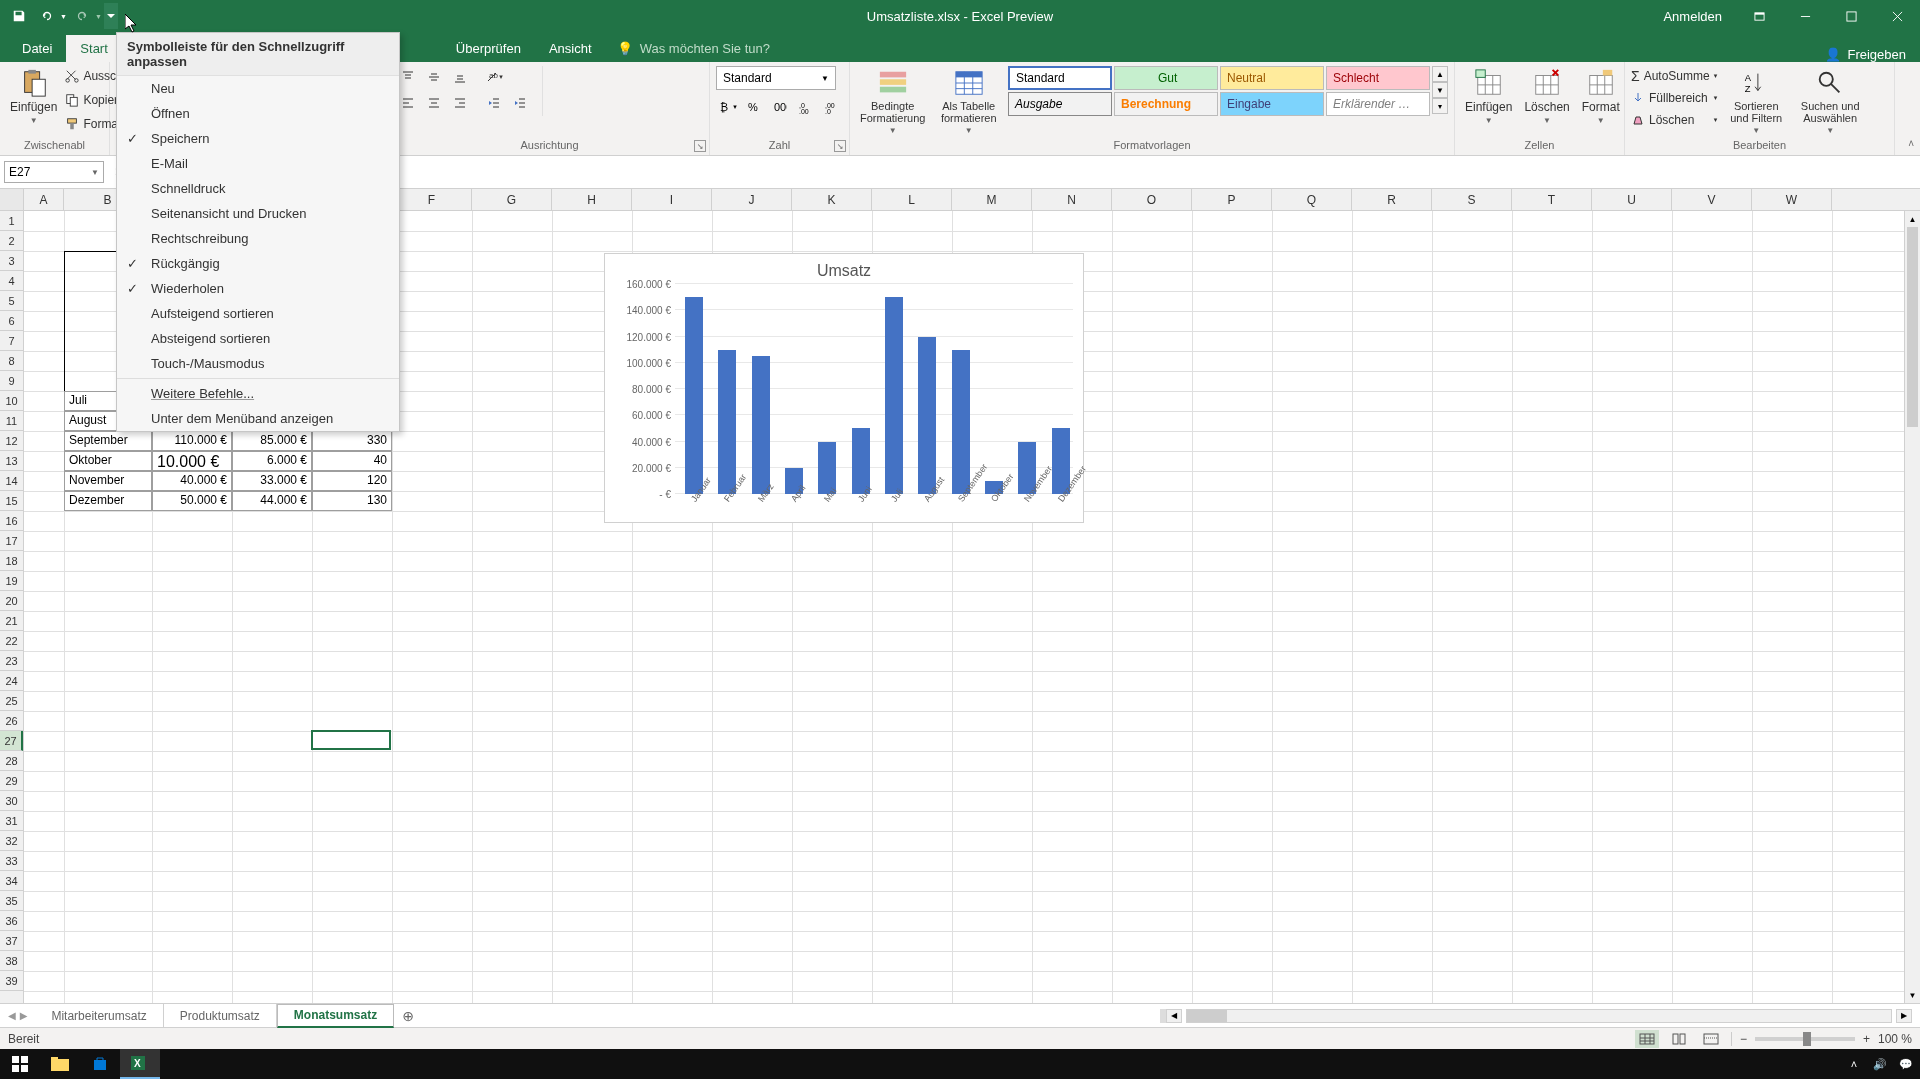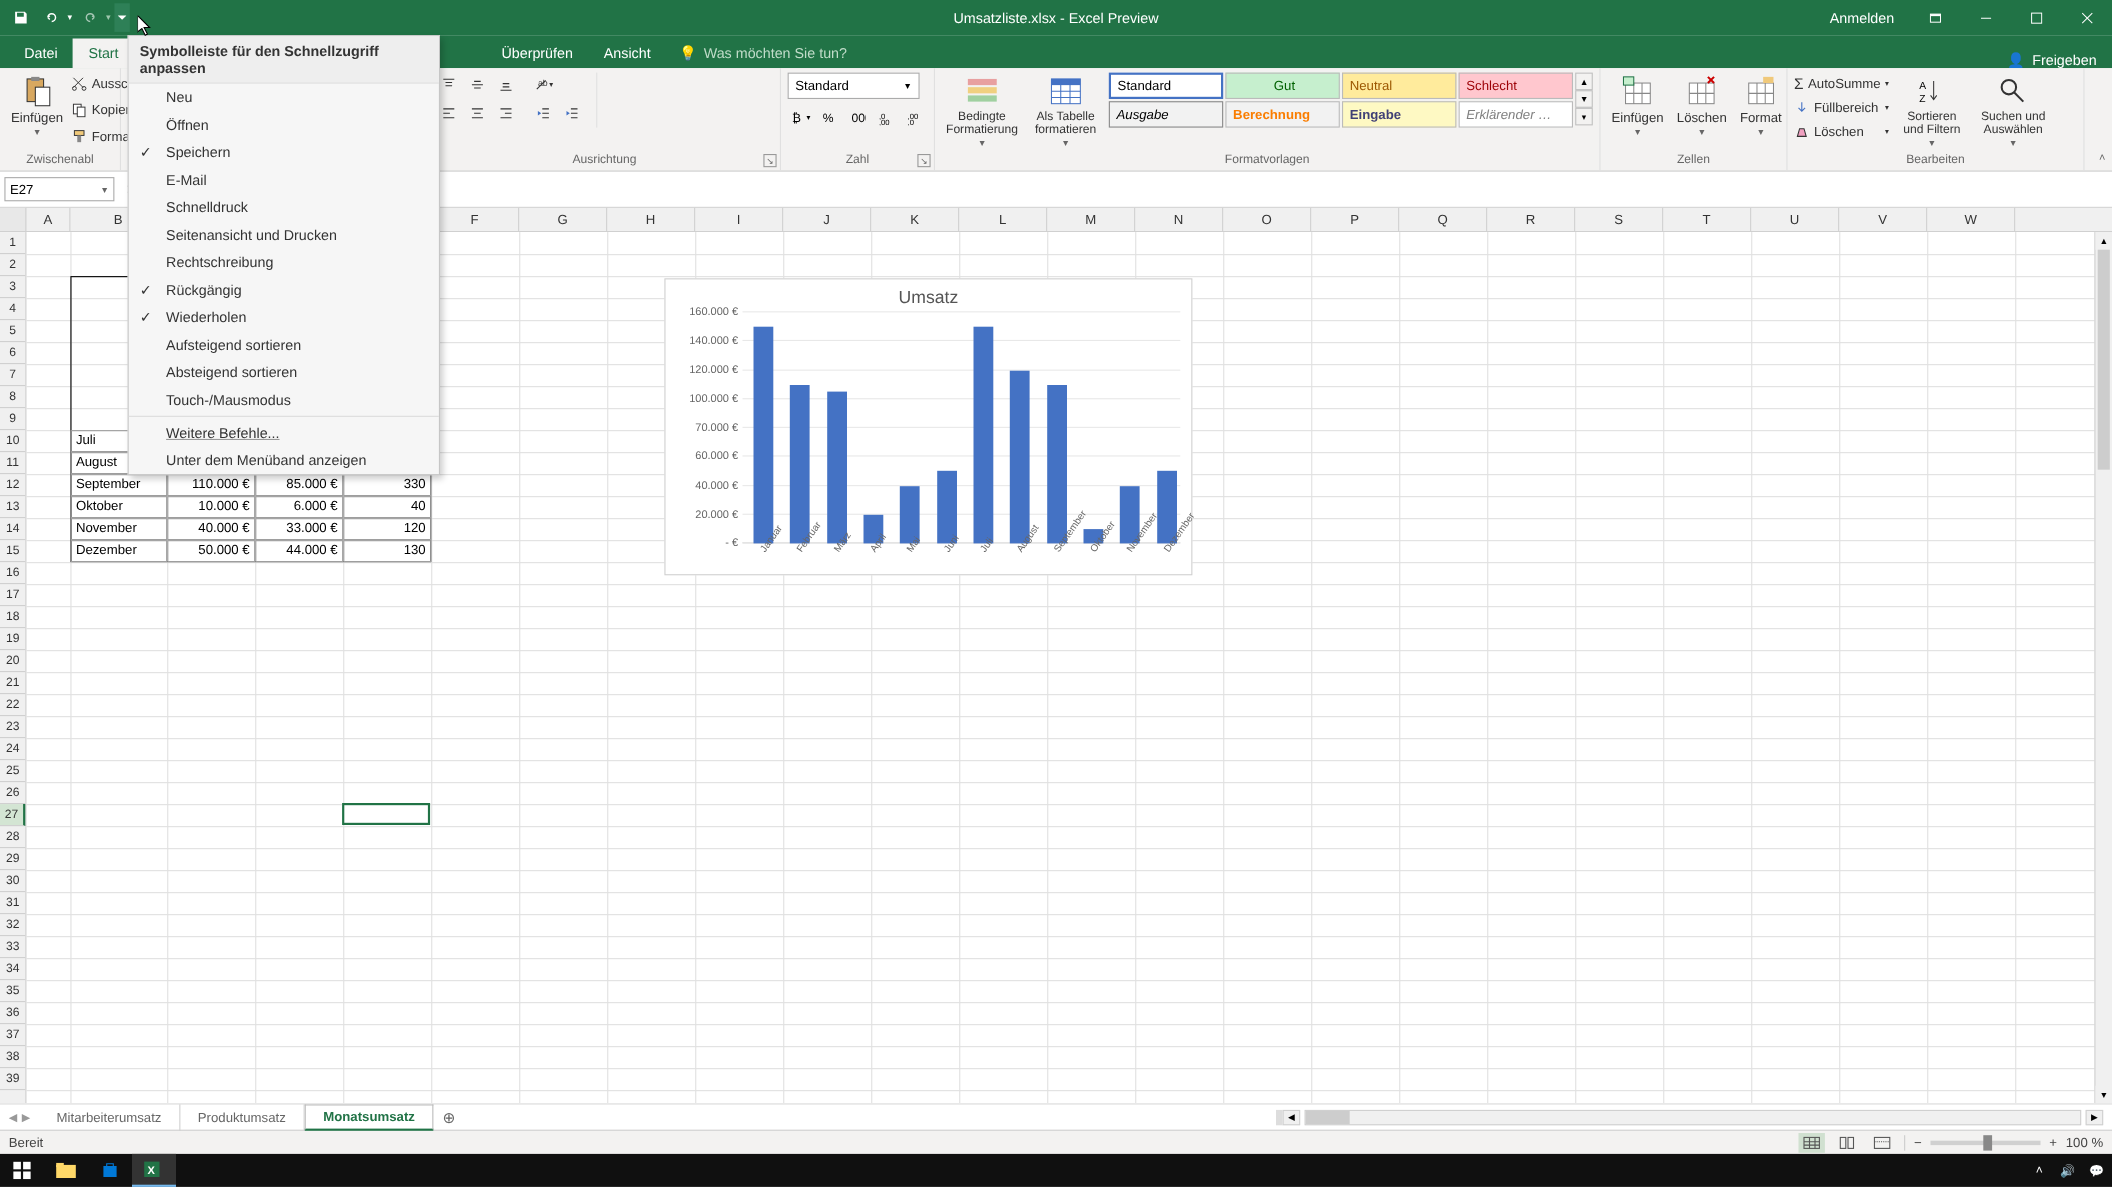--- a/index.html
+++ b/index.html
@@ -408,21 +408,21 @@
             </div>
           <div class="style-box" style="background:#ffc7ce;color:#9c0006;">
               <span>Schlecht</span>
             </div>
           <div class="style-box" style="background:#f2f2f2;border:1px solid #888;font-style:italic;">
               <span>Ausgabe</span>
             </div>
           <div class="style-box" style="background:#f2f2f2;color:#fa7d00;font-weight:bold;">
               <span>Berechnung</span>
             </div>
-          <div class="style-box" style="background:#fef9c3;color:#3f3f76;font-weight:bold;">
+          <div class="style-box" style="background:#7dd3fc;color:#3f3f76;">
               <span>Eingabe</span>
             </div>
           <div class="style-box" style="background:#fff;color:#7f7f7f;font-style:italic;">
               <span>Erklärender …</span>
             </div>
         </div>
         <div class="styles-nav">
           <div class="styles-nav-btn">▲</div>
           <div class="styles-nav-btn">▼</div>
           <div class="styles-nav-btn">▾</div>
@@ -680,21 +680,21 @@
         <div style="position:absolute;left:288px;top:180px;width:80px;height:20px;border:1px solid #9e9e9e;text-align:right;padding:1px 4px;font-size:12px;">400</div>
         <div style="position:absolute;left:40px;top:200px;width:88px;height:20px;border:1px solid #9e9e9e;padding:1px 4px;font-size:12px;">August</div>
         <div style="position:absolute;left:128px;top:200px;width:80px;height:20px;border:1px solid #9e9e9e;text-align:right;padding:1px 4px;font-size:12px;">120.000 €</div>
         <div style="position:absolute;left:208px;top:200px;width:80px;height:20px;border:1px solid #9e9e9e;text-align:right;padding:1px 4px;font-size:12px;">90.000 €</div>
         <div style="position:absolute;left:288px;top:200px;width:80px;height:20px;border:1px solid #9e9e9e;text-align:right;padding:1px 4px;font-size:12px;">340</div>
         <div style="position:absolute;left:40px;top:220px;width:88px;height:20px;border:1px solid #9e9e9e;padding:1px 4px;font-size:12px;">September</div>
         <div style="position:absolute;left:128px;top:220px;width:80px;height:20px;border:1px solid #9e9e9e;text-align:right;padding:1px 4px;font-size:12px;">110.000 €</div>
         <div style="position:absolute;left:208px;top:220px;width:80px;height:20px;border:1px solid #9e9e9e;text-align:right;padding:1px 4px;font-size:12px;">85.000 €</div>
         <div style="position:absolute;left:288px;top:220px;width:80px;height:20px;border:1px solid #9e9e9e;text-align:right;padding:1px 4px;font-size:12px;">330</div>
         <div style="position:absolute;left:40px;top:240px;width:88px;height:20px;border:1px solid #9e9e9e;padding:1px 4px;font-size:12px;">Oktober</div>
-        <div style="position:absolute;left:128px;top:240px;width:80px;height:20px;border:1px solid #9e9e9e;text-align:right;padding:1px 4px;font-size:12px;">10.000 €</div>
+        <div style="position:absolute;left:128px;top:240px;width:80px;height:20px;border:1px solid #9e9e9e;text-align:left;padding:1px 4px;font-size:16px;">10.000 €</div>
         <div style="position:absolute;left:208px;top:240px;width:80px;height:20px;border:1px solid #9e9e9e;text-align:right;padding:1px 4px;font-size:12px;">6.000 €</div>
         <div style="position:absolute;left:288px;top:240px;width:80px;height:20px;border:1px solid #9e9e9e;text-align:right;padding:1px 4px;font-size:12px;">40</div>
         <div style="position:absolute;left:40px;top:260px;width:88px;height:20px;border:1px solid #9e9e9e;padding:1px 4px;font-size:12px;">November</div>
         <div style="position:absolute;left:128px;top:260px;width:80px;height:20px;border:1px solid #9e9e9e;text-align:right;padding:1px 4px;font-size:12px;">40.000 €</div>
         <div style="position:absolute;left:208px;top:260px;width:80px;height:20px;border:1px solid #9e9e9e;text-align:right;padding:1px 4px;font-size:12px;">33.000 €</div>
         <div style="position:absolute;left:288px;top:260px;width:80px;height:20px;border:1px solid #9e9e9e;text-align:right;padding:1px 4px;font-size:12px;">120</div>
         <div style="position:absolute;left:40px;top:280px;width:88px;height:20px;border:1px solid #9e9e9e;padding:1px 4px;font-size:12px;">Dezember</div>
         <div style="position:absolute;left:128px;top:280px;width:80px;height:20px;border:1px solid #9e9e9e;text-align:right;padding:1px 4px;font-size:12px;">50.000 €</div>
         <div style="position:absolute;left:208px;top:280px;width:80px;height:20px;border:1px solid #9e9e9e;text-align:right;padding:1px 4px;font-size:12px;">44.000 €</div>
         <div style="position:absolute;left:288px;top:280px;width:80px;height:20px;border:1px solid #9e9e9e;text-align:right;padding:1px 4px;font-size:12px;">130</div>
@@ -708,21 +708,21 @@
           <div class="chart-xaxis"></div>
           <div class="chart-gridline" style="bottom:0%;"></div>
           <div class="chart-ylabel" style="bottom:0%;transform:translateY(50%);">- €</div>
           <div class="chart-gridline" style="bottom:12.5%;"></div>
           <div class="chart-ylabel" style="bottom:12.5%;transform:translateY(50%);">20.000 €</div>
           <div class="chart-gridline" style="bottom:25%;"></div>
           <div class="chart-ylabel" style="bottom:25%;transform:translateY(50%);">40.000 €</div>
           <div class="chart-gridline" style="bottom:37.5%;"></div>
           <div class="chart-ylabel" style="bottom:37.5%;transform:translateY(50%);">60.000 €</div>
           <div class="chart-gridline" style="bottom:50%;"></div>
-          <div class="chart-ylabel" style="bottom:50%;transform:translateY(50%);">70.000 €</div>
+          <div class="chart-ylabel" style="bottom:50%;transform:translateY(50%);">80.000 €</div>
           <div class="chart-gridline" style="bottom:62.5%;"></div>
           <div class="chart-ylabel" style="bottom:62.5%;transform:translateY(50%);">100.000 €</div>
           <div class="chart-gridline" style="bottom:75%;"></div>
           <div class="chart-ylabel" style="bottom:75%;transform:translateY(50%);">120.000 €</div>
           <div class="chart-gridline" style="bottom:87.5%;"></div>
           <div class="chart-ylabel" style="bottom:87.5%;transform:translateY(50%);">140.000 €</div>
           <div class="chart-gridline" style="bottom:100%;"></div>
           <div class="chart-ylabel" style="bottom:100%;transform:translateY(50%);">160.000 €</div>
           <div class="chart-bar" style="left:10px;height:93.75%;"></div>
           <div class="chart-xlabel" style="left:14px;top:102%;">Januar</div>

